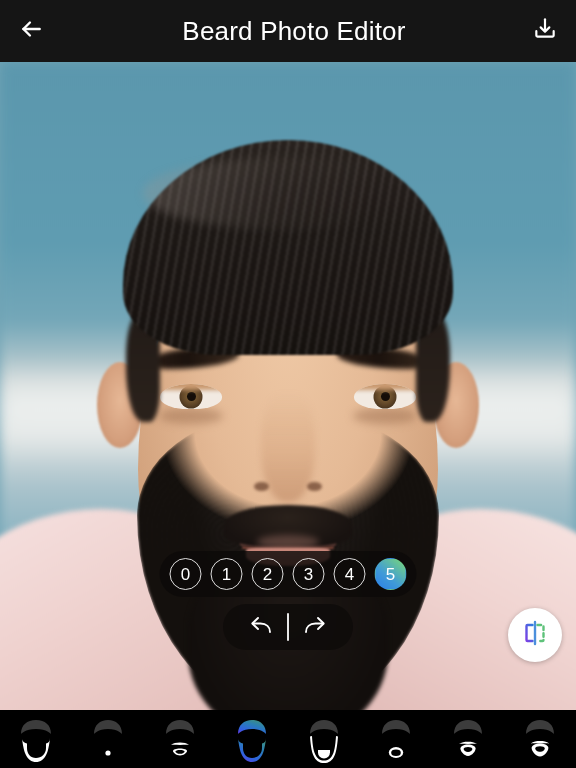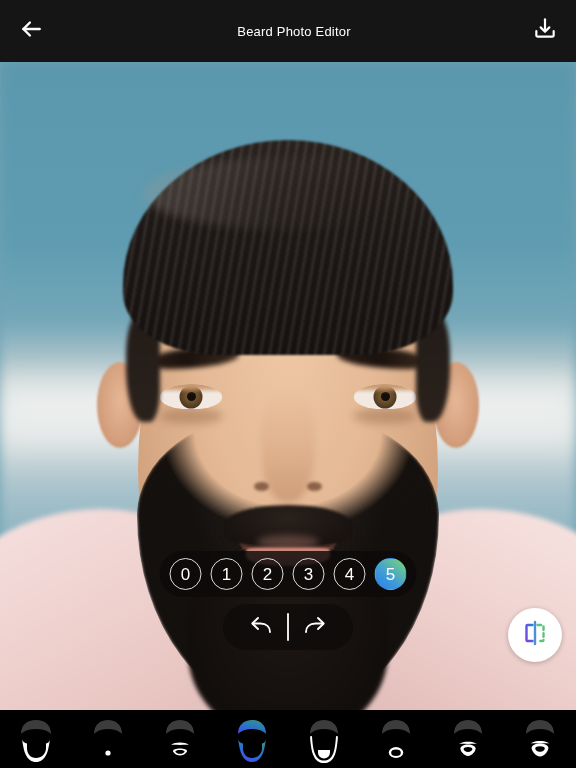--- a/index.html
+++ b/index.html
@@ -20,21 +20,21 @@
   #header {
     position: relative;
     height: 62px;
     background: #151515;
     flex: 0 0 62px;
     display: flex; align-items: center;
   }
   #header .hdr-title {
     position: absolute; left: 0; right: 0; top: 0; bottom: 0;
     display: flex; align-items: center; justify-content: center;
-    color: #fff; font-size: 13px; letter-spacing: .2px;
+    color: #fff; font-size: 26px; letter-spacing: .2px;
     pointer-events: none;
     padding-left: 12px;
   }
   .hdr-btn {
     width: 62px; height: 62px;
     display: flex; align-items: center; justify-content: center;
     position: relative; z-index: 2;
   }
   .hdr-btn.right { margin-left: auto; }
 

